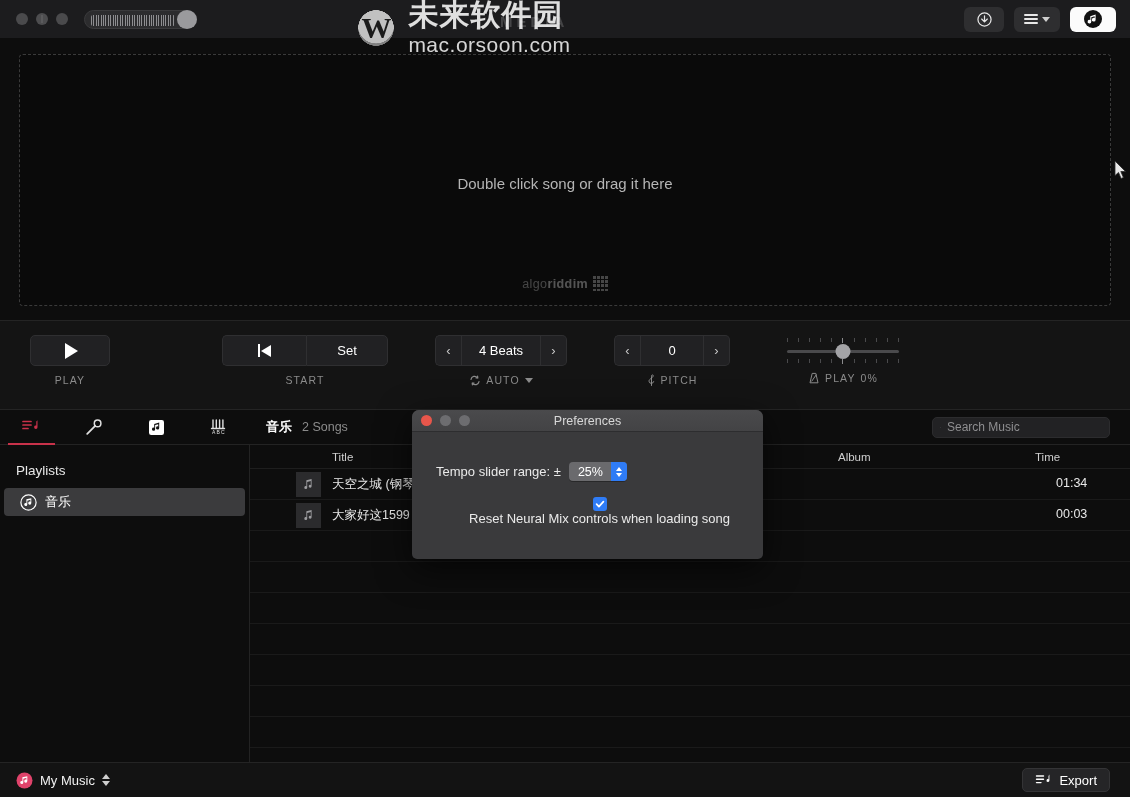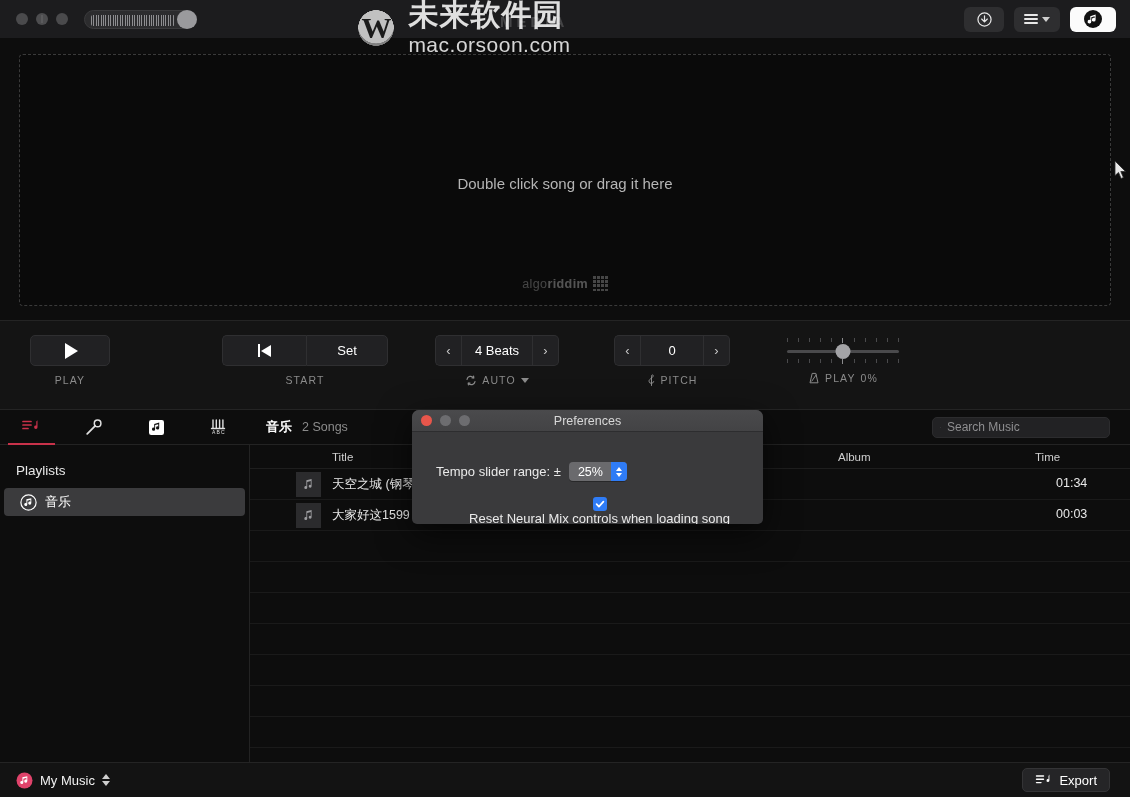--- a/index.html
+++ b/index.html
@@ -137,21 +137,21 @@
     width: 26px; height: 31px; background: #212123; border: 1px solid #2f2f31;
     display:flex;align-items:center;justify-content:center;color:#c9c9c9;font-size:13px;cursor:default;
   }
   .stepper .sbtn.l { border-radius: 5px 0 0 5px; border-right: 0; }
   .stepper .sbtn.r { border-radius: 0 5px 5px 0; border-left: 0; }
   .stepper .sval {
     height: 31px; background: #212123; border: 1px solid #2f2f31;
     display:flex;align-items:center;justify-content:center;
     color:#fff;font-size:13px;font-weight:500;
   }
-  .sval.beats { width: 72px; }
+  .sval.beats { width: 80px; }
   .sval.pitch { width: 64px; }
 
   .tempo-wrap { width: 130px; }
   .tempo-track { position: relative; width: 112px; height: 26px; }
   .ticks { position: absolute; left: 0; right: 0; display: flex; justify-content: space-between; }
   .ticks i { width: 1px; height: 4px; background: #4a4a4c; display: block; }
   .ticks.top { top: 0; } .ticks.bot { bottom: 0; }
   .ticks i.mid { background: #8a8a8c; height: 5px; }
   .tempo-line { position: absolute; left: 0; right: 0; top: 12px; height: 3px; background: #4a4a4c; border-radius: 2px; }
   .tempo-knob { position: absolute; left: 50%; top: 6px; transform: translateX(-50%); width: 15px; height: 15px; border-radius: 50%; background: #a3a3a6; }
@@ -218,21 +218,21 @@
   .updown i.u { width:0;height:0;border-left:4px solid transparent;border-right:4px solid transparent;border-bottom:5px solid #cfcfcf; }
   .updown i.d { width:0;height:0;border-left:4px solid transparent;border-right:4px solid transparent;border-top:5px solid #cfcfcf; }
   .export {
     margin-left: auto; margin-right: 20px; height: 24px; padding: 0 12px;
     background: #252527; border: 1px solid #343436; border-radius: 5px;
     display: flex; align-items: center; gap: 7px; color: #fff; font-size: 13px; cursor: default;
   }
 
   
   .prefs {
-    position: absolute; left: 412px; top: 410px; width: 351px; height: 114px;
+    position: absolute; left: 412px; top: 410px; width: 351px; height: 149px;
     background: #3a3a3c; border-radius: 7px 7px 5px 5px;
     box-shadow: 0 10px 34px rgba(0,0,0,.62);
     overflow: hidden;
   }
   .prefs-tb {
     height: 22px; background: linear-gradient(#4a4a4c,#434345);
     display: flex; align-items: center; position: relative;
     border-bottom: 1px solid #2d2d2f;
   }
   .prefs-lights { display: flex; gap: 8px; margin-left: 9px; }

